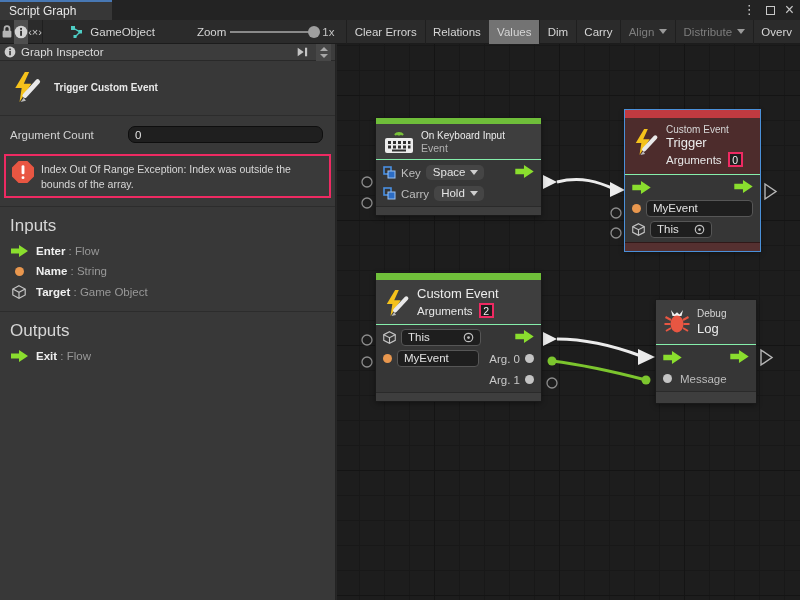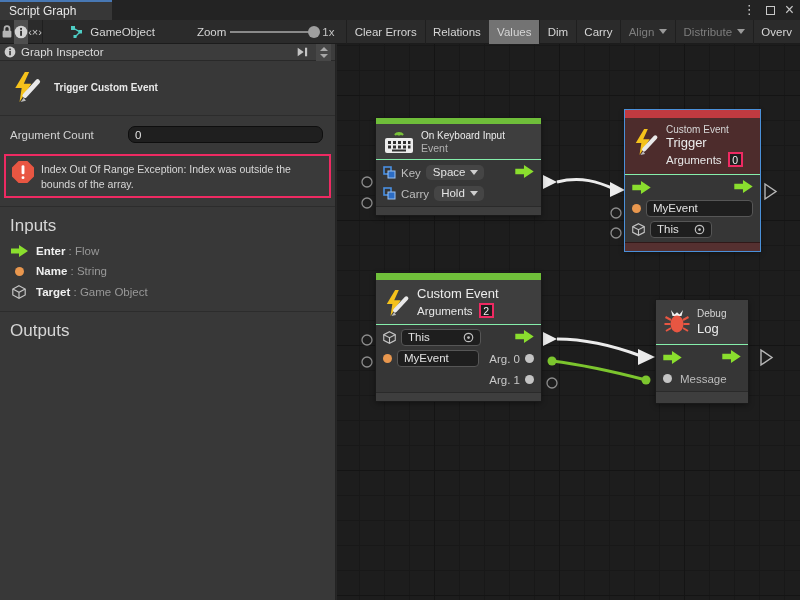--- a/index.html
+++ b/index.html
@@ -250,20 +250,29 @@
           <path d="M0.8 4 L7 7.2 L13.2 4 M7 7.2 V13.2" fill="none" stroke="#c4c4c4" stroke-width="1.2"></path>
             </svg>
           </span>
         <span><span class="io-name">Target</span>
           <span class="io-type"> <span>:</span> <span>Game Object</span></span></span>
       </div>
     </div>
 
     <div class="section">
       <div class="sec-head">Outputs</div>
+      <div class="io-row">
+        <span class="io-ico">
+            <svg width="17" height="12" viewBox="0 0 17 12">
+          <path d="M0 3.5 h8 V0 l9 6 -9 6 V8.5 H0 Z" fill="#8ade2e"></path>
+            </svg>
+          </span>
+        <span><span class="io-name">Exit</span>
+          <span class="io-type"> <span>:</span> <span>Flow</span></span></span>
+      </div>
     </div>
   </div>
 
   <div class="canvas">
 
     <svg class="wires">
 
       <g fill="#1d1d1d" stroke="#8e8e8e" stroke-width="1.3">
         <circle cx="30" cy="138" r="5"></circle>
         <circle cx="30" cy="159" r="5"></circle>
@@ -443,21 +452,21 @@
           <span class="gray-dot"></span>
         </div>
         <div class="prow" style="justify-content:flex-end">
           <span class="arg-label-r">Arg. 1</span>
           <span class="gray-dot"></span>
         </div>
       </div>
       <div class="nfoot"></div>
     </div>
 
-    <div class="node" style="left:319px;top:256px;width:92px">
+    <div class="node" style="left:319px;top:256px;width:100px">
       <div class="nhead" style="align-items:flex-start;padding:8px 8px">
         <svg width="26" height="26" viewBox="0 0 26 24">
           <polygon points="7,1 10.5,5.5 13,3.2 15.5,5.5 19,1 17.5,7 8.5,7" fill="#f2f2f2"></polygon>
           <g stroke="#e85642" stroke-width="2">
             <line x1="7" y1="11" x2="1.5" y2="8"></line>
               <line x1="6.5" y1="15" x2="0.5" y2="15"></line>
             <line x1="7" y1="19" x2="2" y2="22"></line>
               <line x1="19" y1="11" x2="24.5" y2="8"></line>
             <line x1="19.5" y1="15" x2="25.5" y2="15"></line>
               <line x1="19" y1="19" x2="24" y2="22"></line>

